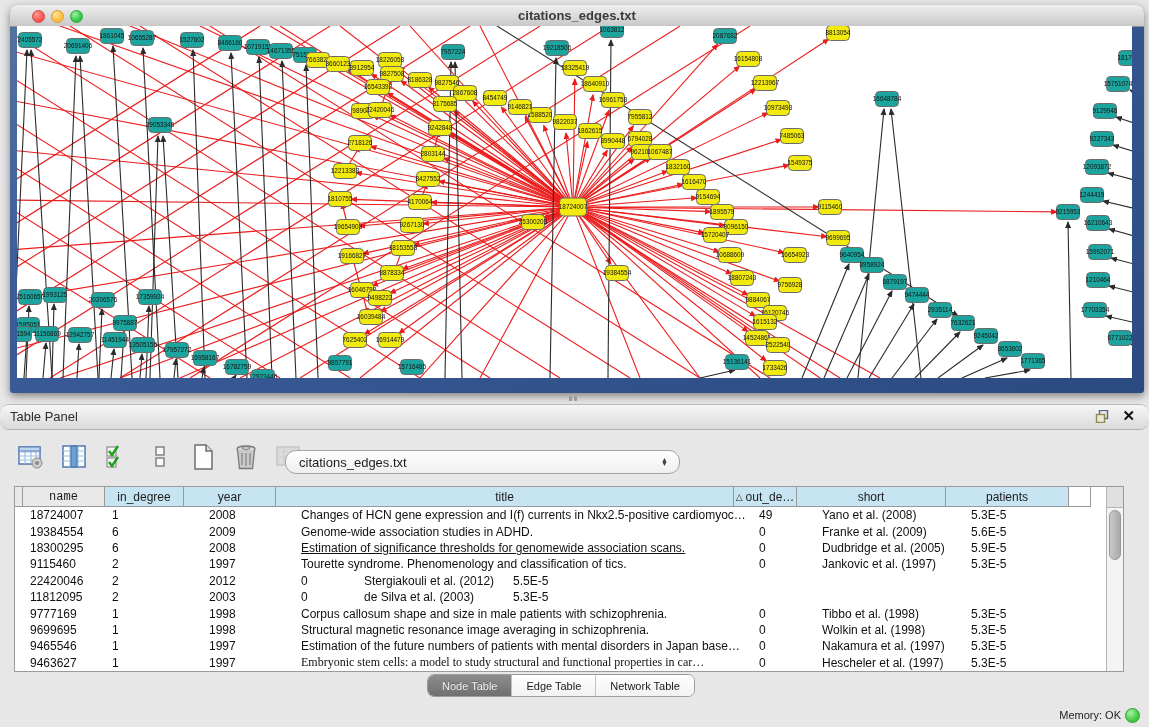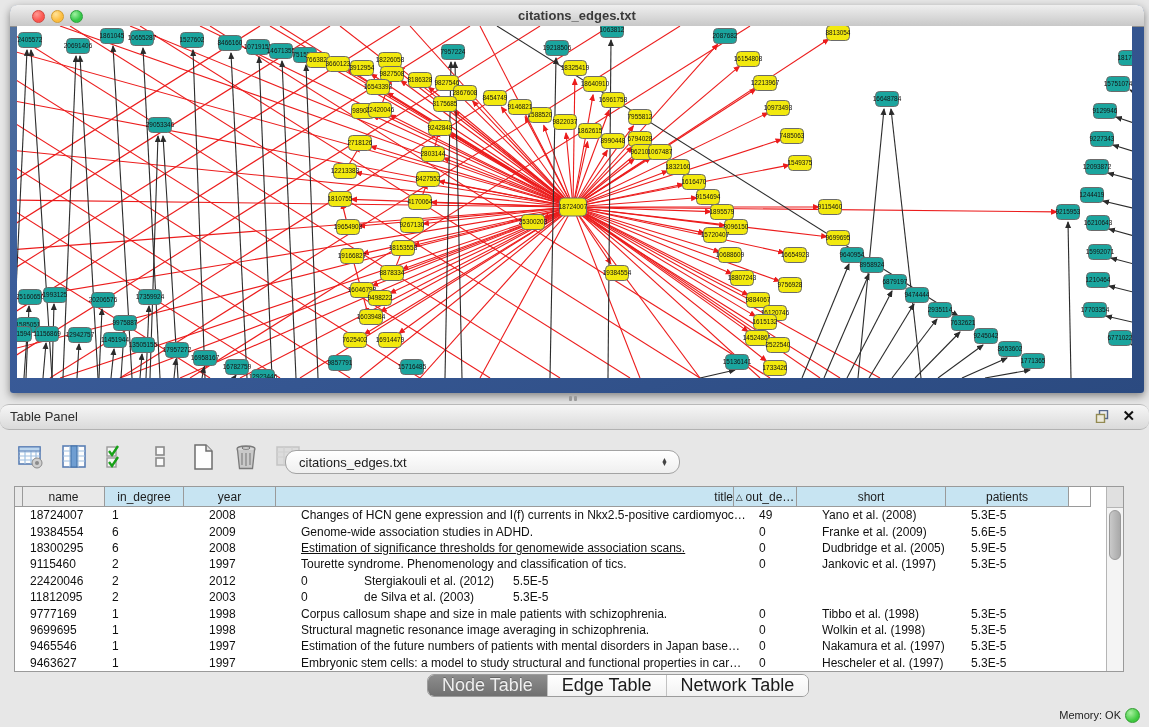--- a/index.html
+++ b/index.html
@@ -41,21 +41,21 @@
   .th.gray{background:#e9e9e9;}
   .th .tri{font-size:9px;margin-right:3px;}
   .tbody{position:relative;}
   .tr{display:flex;height:16.4px;align-items:center;cursor:default;}
   .td{box-sizing:border-box;font-size:12px;color:#101010;padding-left:7px;overflow:hidden;white-space:nowrap;}
   .vscroll{position:absolute;right:0px;top:0px;width:16px;height:184px;border-left:1px solid #b5b5b5;background:#f4f4f4;}
   .vscroll .cap{height:20px;background:#e0e0e0;border-bottom:1px solid #b5b5b5;}
   .vscroll .thumb{margin:2px auto 0;width:10px;height:48px;background:linear-gradient(90deg,#c9c9c9,#a9a9a9);border-radius:6px;border:1px solid #999;cursor:pointer;}
   
   .tabs{position:absolute;left:427px;top:674px;height:21px;display:flex;border:1px solid #9c9c9c;border-radius:7px;overflow:hidden;background:#fdfdfd;}
-  .tab{padding:0 14px;font-size:18px;display:flex;align-items:center;color:#1a1a1a;background:linear-gradient(#ffffff,#f2f2f2);cursor:pointer;border-right:1px solid #c2c2c2;}
+  .tab{padding:0 14px;font-size:11px;display:flex;align-items:center;color:#1a1a1a;background:linear-gradient(#ffffff,#f2f2f2);cursor:pointer;border-right:1px solid #c2c2c2;}
   .tab:last-child{border-right:none;}
   .tab.active{background:linear-gradient(#8d8d8d,#707070);color:#efefef;text-shadow:0 -1px 0 rgba(0,0,0,.25);}
   
   .statusbar{position:absolute;left:0;bottom:0;width:1149px;height:26px;}
   .mem{position:absolute;right:28px;bottom:6px;font-size:11px;color:#222;}
   .memdot{position:absolute;right:9px;bottom:4px;width:13px;height:13px;border-radius:50%;
     background:radial-gradient(circle at 35% 30%,#a8f0a0,#3ec93e 65%);border:1px solid #2f9c2f;}
 </style>
 </head>
 <body>
@@ -829,30 +829,30 @@
       <span>▲</span>
       <span>▼</span>
     </span>
 </div>
 
 <div class="table-wrap">
   <div class="thead" id="thead">
       <div class="th gray" style="width: 8px;">
         <span></span>
       </div>
-      <div class="th gray" style="width: 82px;">
+      <div class="th gray" style="width: 82px; font-family: Liberation Mono, monospace;">
         <span>name</span>
       </div>
       <div class="th" style="width: 79px;">
         <span>in_degree</span>
       </div>
       <div class="th" style="width: 92px;">
         <span>year</span>
       </div>
-      <div class="th" style="width: 458px; justify-content: flex-end;">
+      <div class="th" style="width: 458px;">
         <span>title</span>
       </div>
       <div class="th" style="width: 63px;">
         <span class="tri">△</span>
         <span>out_de…</span>
       </div>
       <div class="th" style="width: 149px;">
         <span>short</span>
       </div>
       <div class="th" style="width: 123px;">
@@ -958,21 +958,21 @@
         <div class="td" style="width: 63px;">0</div>
         <div class="td" style="width: 149px;">Nakamura et al. (1997)</div>
         <div class="td" style="width: 123px;">5.3E-5</div>
         <div class="td" style="width: 22px;"></div>
       </div>
       <div class="tr">
         <div class="td" style="width: 8px;"></div>
         <div class="td" style="width: 82px;">9463627</div>
         <div class="td" style="width: 97px;">1</div>
         <div class="td" style="width: 92px;">1997</div>
-        <div class="td" style="width: 458px;">Embryonic stem cells: a model to study structural and functional properties in car…</div>
+        <div class="td" style="width: 458px; font-family: Liberation Serif, serif;">Embryonic stem cells: a model to study structural and functional properties in car…</div>
         <div class="td" style="width: 63px;">0</div>
         <div class="td" style="width: 149px;">Hescheler et al. (1997)</div>
         <div class="td" style="width: 123px;">5.3E-5</div>
         <div class="td" style="width: 22px;"></div>
       </div>
     </div>
   <div class="vscroll">
     <div class="cap"></div>
     <div class="thumb"></div>
   </div>

